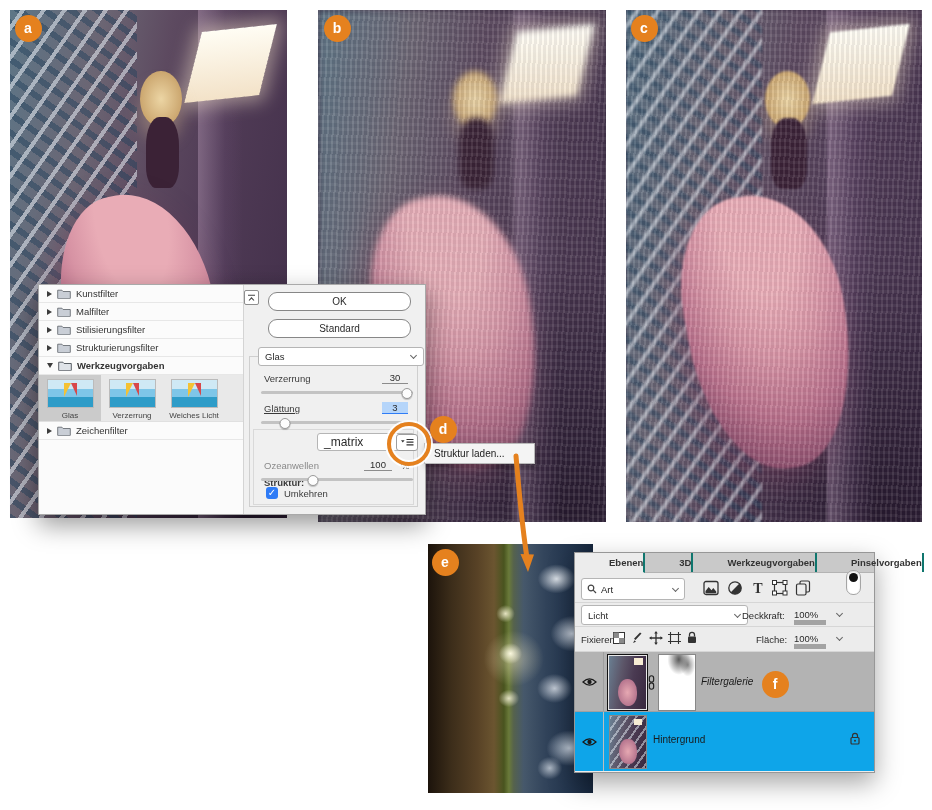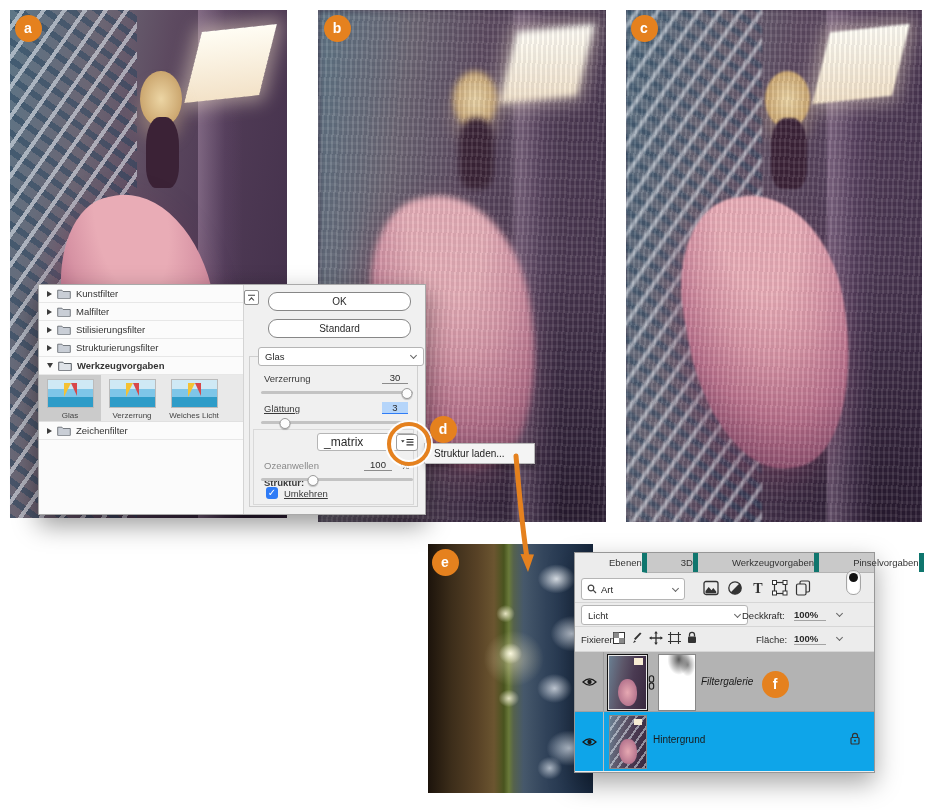--- a/index.html
+++ b/index.html
@@ -99,31 +99,31 @@
     radial-gradient(30% 9% at 62% 14%, rgba(235,240,245,.9), transparent 65%),
     radial-gradient(34% 11% at 78% 36%, rgba(222,230,240,.85), transparent 65%),
     radial-gradient(28% 9% at 60% 58%, rgba(228,234,242,.8), transparent 65%),
     radial-gradient(36% 11% at 75% 82%, rgba(212,222,234,.85), transparent 65%),
     radial-gradient(20% 7% at 55% 90%, rgba(225,232,240,.7), transparent 65%);}
 
   
   .panel{position:absolute;left:574px;top:552px;width:299px;height:219px;background:#ececec;border:1px solid #979797;
     box-shadow:0 10px 24px rgba(0,0,0,.35);z-index:30;font-size:9.5px;color:#222;}
   .tabbar{position:absolute;left:0;top:0;right:0;height:19px;background:#c9c9c9;display:flex;border-bottom:1px solid #b3b3b3;}
-  .tab{display:flex;align-items:center;justify-content:center;border-right:5px solid #0f766e;font-weight:normal;color:#333;padding-left:34px;}
+  .tab{display:flex;align-items:center;justify-content:center;border-right:2px solid #0f766e;font-weight:bold;color:#333;padding-left:34px;}
   .tab.active{background:#ececec;border-bottom:1px solid #ececec;margin-bottom:-1px;}
   .search-box{position:absolute;left:6px;top:25px;width:92px;height:20px;background:#fff;border:1px solid #b5b5b5;border-radius:3px;
     display:flex;align-items:center;gap:4px;padding:0 5px;}
   .ficon{position:absolute;top:27px;width:16px;height:16px;}
   .toggle{position:absolute;left:271px;top:17px;width:13px;height:23px;border:1px solid #a5a5a5;border-radius:7px;background:#fff;
     box-shadow:inset 0 1px 2px rgba(0,0,0,.15);}
   .toggle .dot{position:absolute;left:1.5px;top:1.5px;width:9px;height:9px;border-radius:50%;background:#111;}
   .normal-select{position:absolute;left:6px;top:52px;width:153px;height:18px;}
   .plabel{position:absolute;color:#2a2a2a;}
-  .pvalue{position:absolute;border-bottom:1px solid #a3a3a3;color:#2a2a2a;font-weight:bold;}
+  .pvalue{position:absolute;border-bottom:5px solid #a3a3a3;color:#2a2a2a;}
   .rowline{position:absolute;left:0;right:0;height:1px;background:#d6d6d6;}
   .layer-row{position:absolute;left:0;right:0;height:59px;}
   .layer-row.sel{background:#b3b3b3;border-bottom:1px solid #a0a0a0;}
   .layer-row.bg2{background:#0ea5e9;}
   .eye-cell{position:absolute;left:0;top:0;bottom:0;width:28px;border-right:1px solid #bdbdbd;display:flex;align-items:center;justify-content:center;}
   .lthumb{position:absolute;overflow:hidden;background:linear-gradient(100deg,#6b8295 0%,#5c5568 35%,#4a3a52 60%,#38283e 100%);}
   .lthumb::before{content:"";position:absolute;right:10%;top:6%;width:24%;height:12%;background:#f7ecd4;}
   .lthumb::after{content:"";position:absolute;left:26%;top:44%;width:48%;height:48%;border-radius:50% 50% 45% 55%;
     background:radial-gradient(#e6a8b2,#b06f8a 80%);}
   .lthumb.latt{background:
@@ -296,21 +296,21 @@
 
     <div class="ctl-label" style="top:175px;color:#8a8a8a;">Ozeanwellen</div>
     <div class="ctl-value" style="left:325px;top:174px;width:28px;">100</div>
     <div class="ctl-label" style="left:362px;top:175px;">%</div>
     <div class="slider" style="top:190px;">
       <div class="track"></div>
         <div class="thumb" style="left:34%;"></div>
     </div>
 
     <div class="checkbox">✓</div>
-    <div class="ctl-label" style="left:245px;top:203px;text-decoration:underline;">Umkehren</div>
+    <div class="ctl-label" style="left:245px;top:203px;">Umkehren</div>
   </div>
 
   <div class="ring"></div>
 
   <div class="popup">
     <span>Struktur laden...</span>
   </div>
 
   <svg class="arrow-svg" width="45" height="135" viewBox="0 0 45 135">
     <path d="M11 6 C 14 42, 18 82, 22 108" fill="none" stroke="#e5811e" stroke-width="5" stroke-linecap="round"></path>

